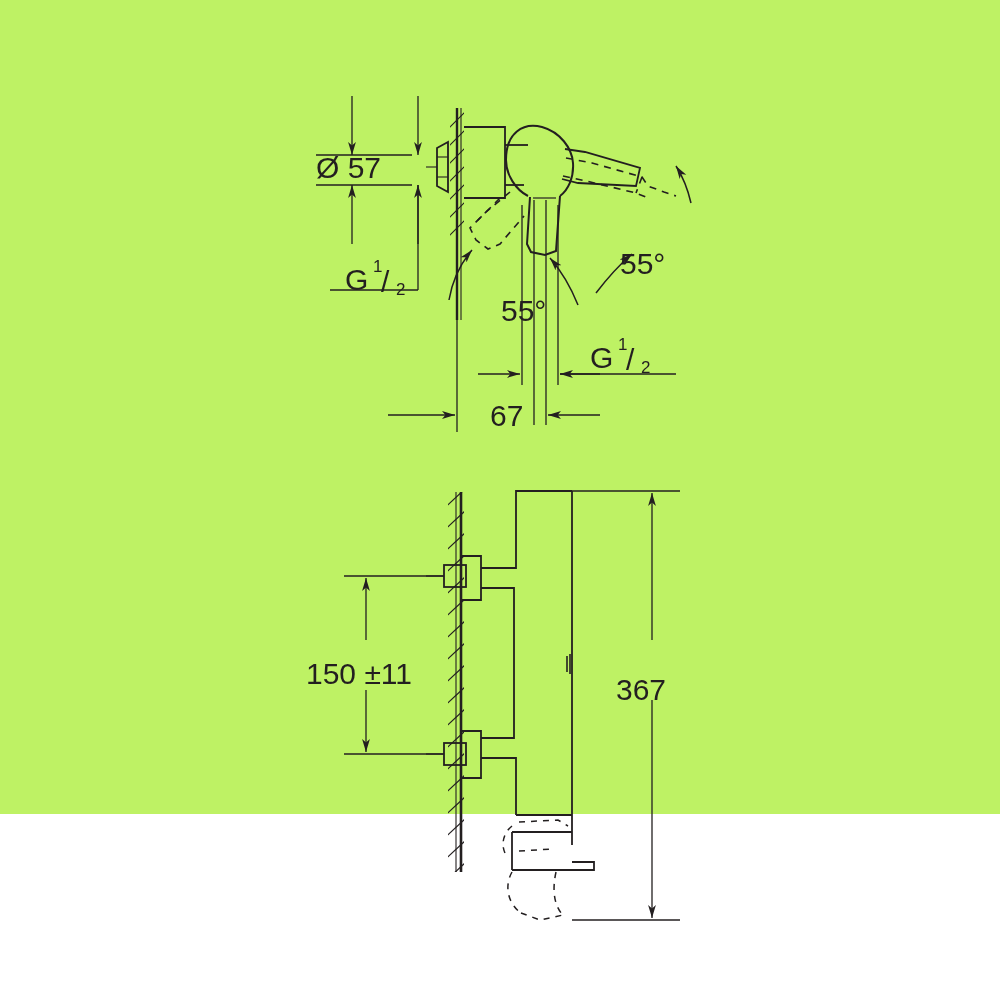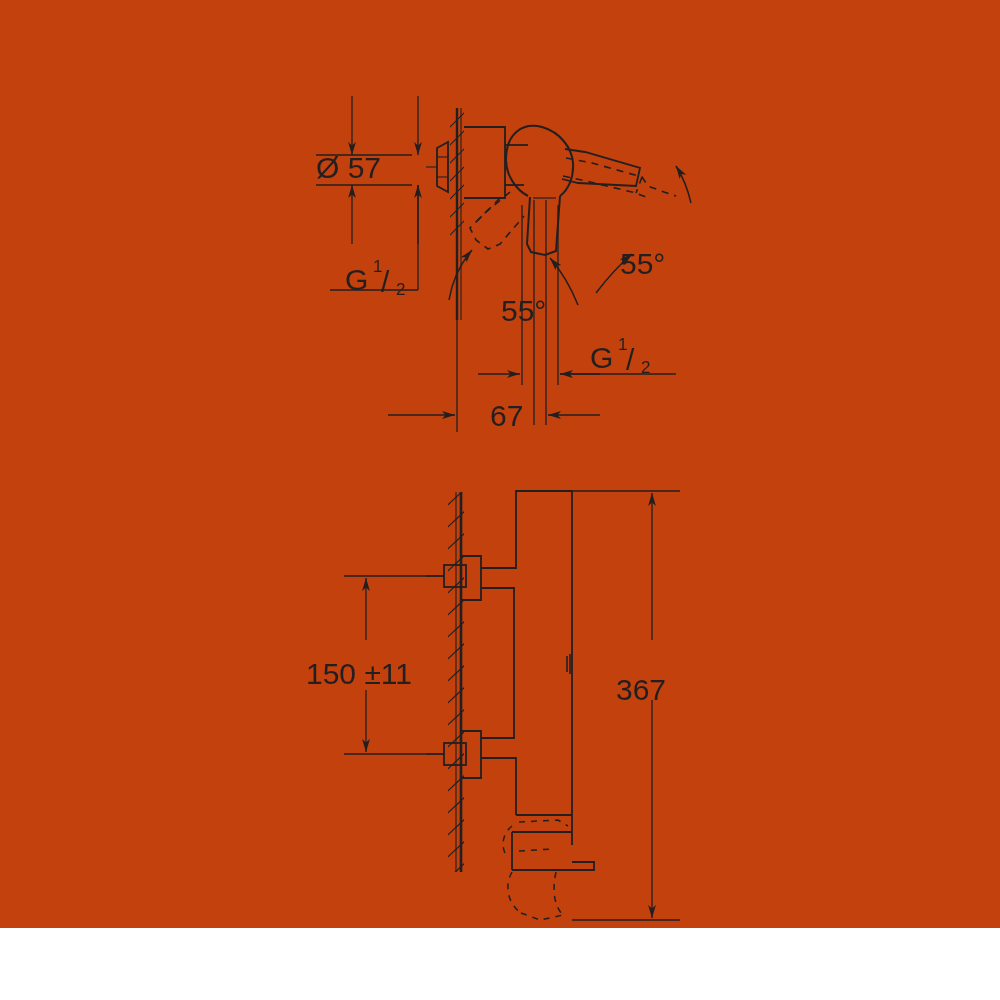--- a/index.html
+++ b/index.html
@@ -11,22 +11,22 @@
   body {
     width: 1000px;
     height: 1000px;
     font-family: "Liberation Sans", sans-serif;
     color: #231f20;
     overflow: hidden;
   }
   #sheet {
     position: relative;
     width: 1000px;
-    height: 928px;
-    background: #c2410c;
+    height: 814px;
+    background: #bef264;
   }
   svg.drawing {
     position: absolute;
     left: 0;
     top: 0;
     width: 1000px;
     height: 1000px;
     display: block;
   }
   text {

